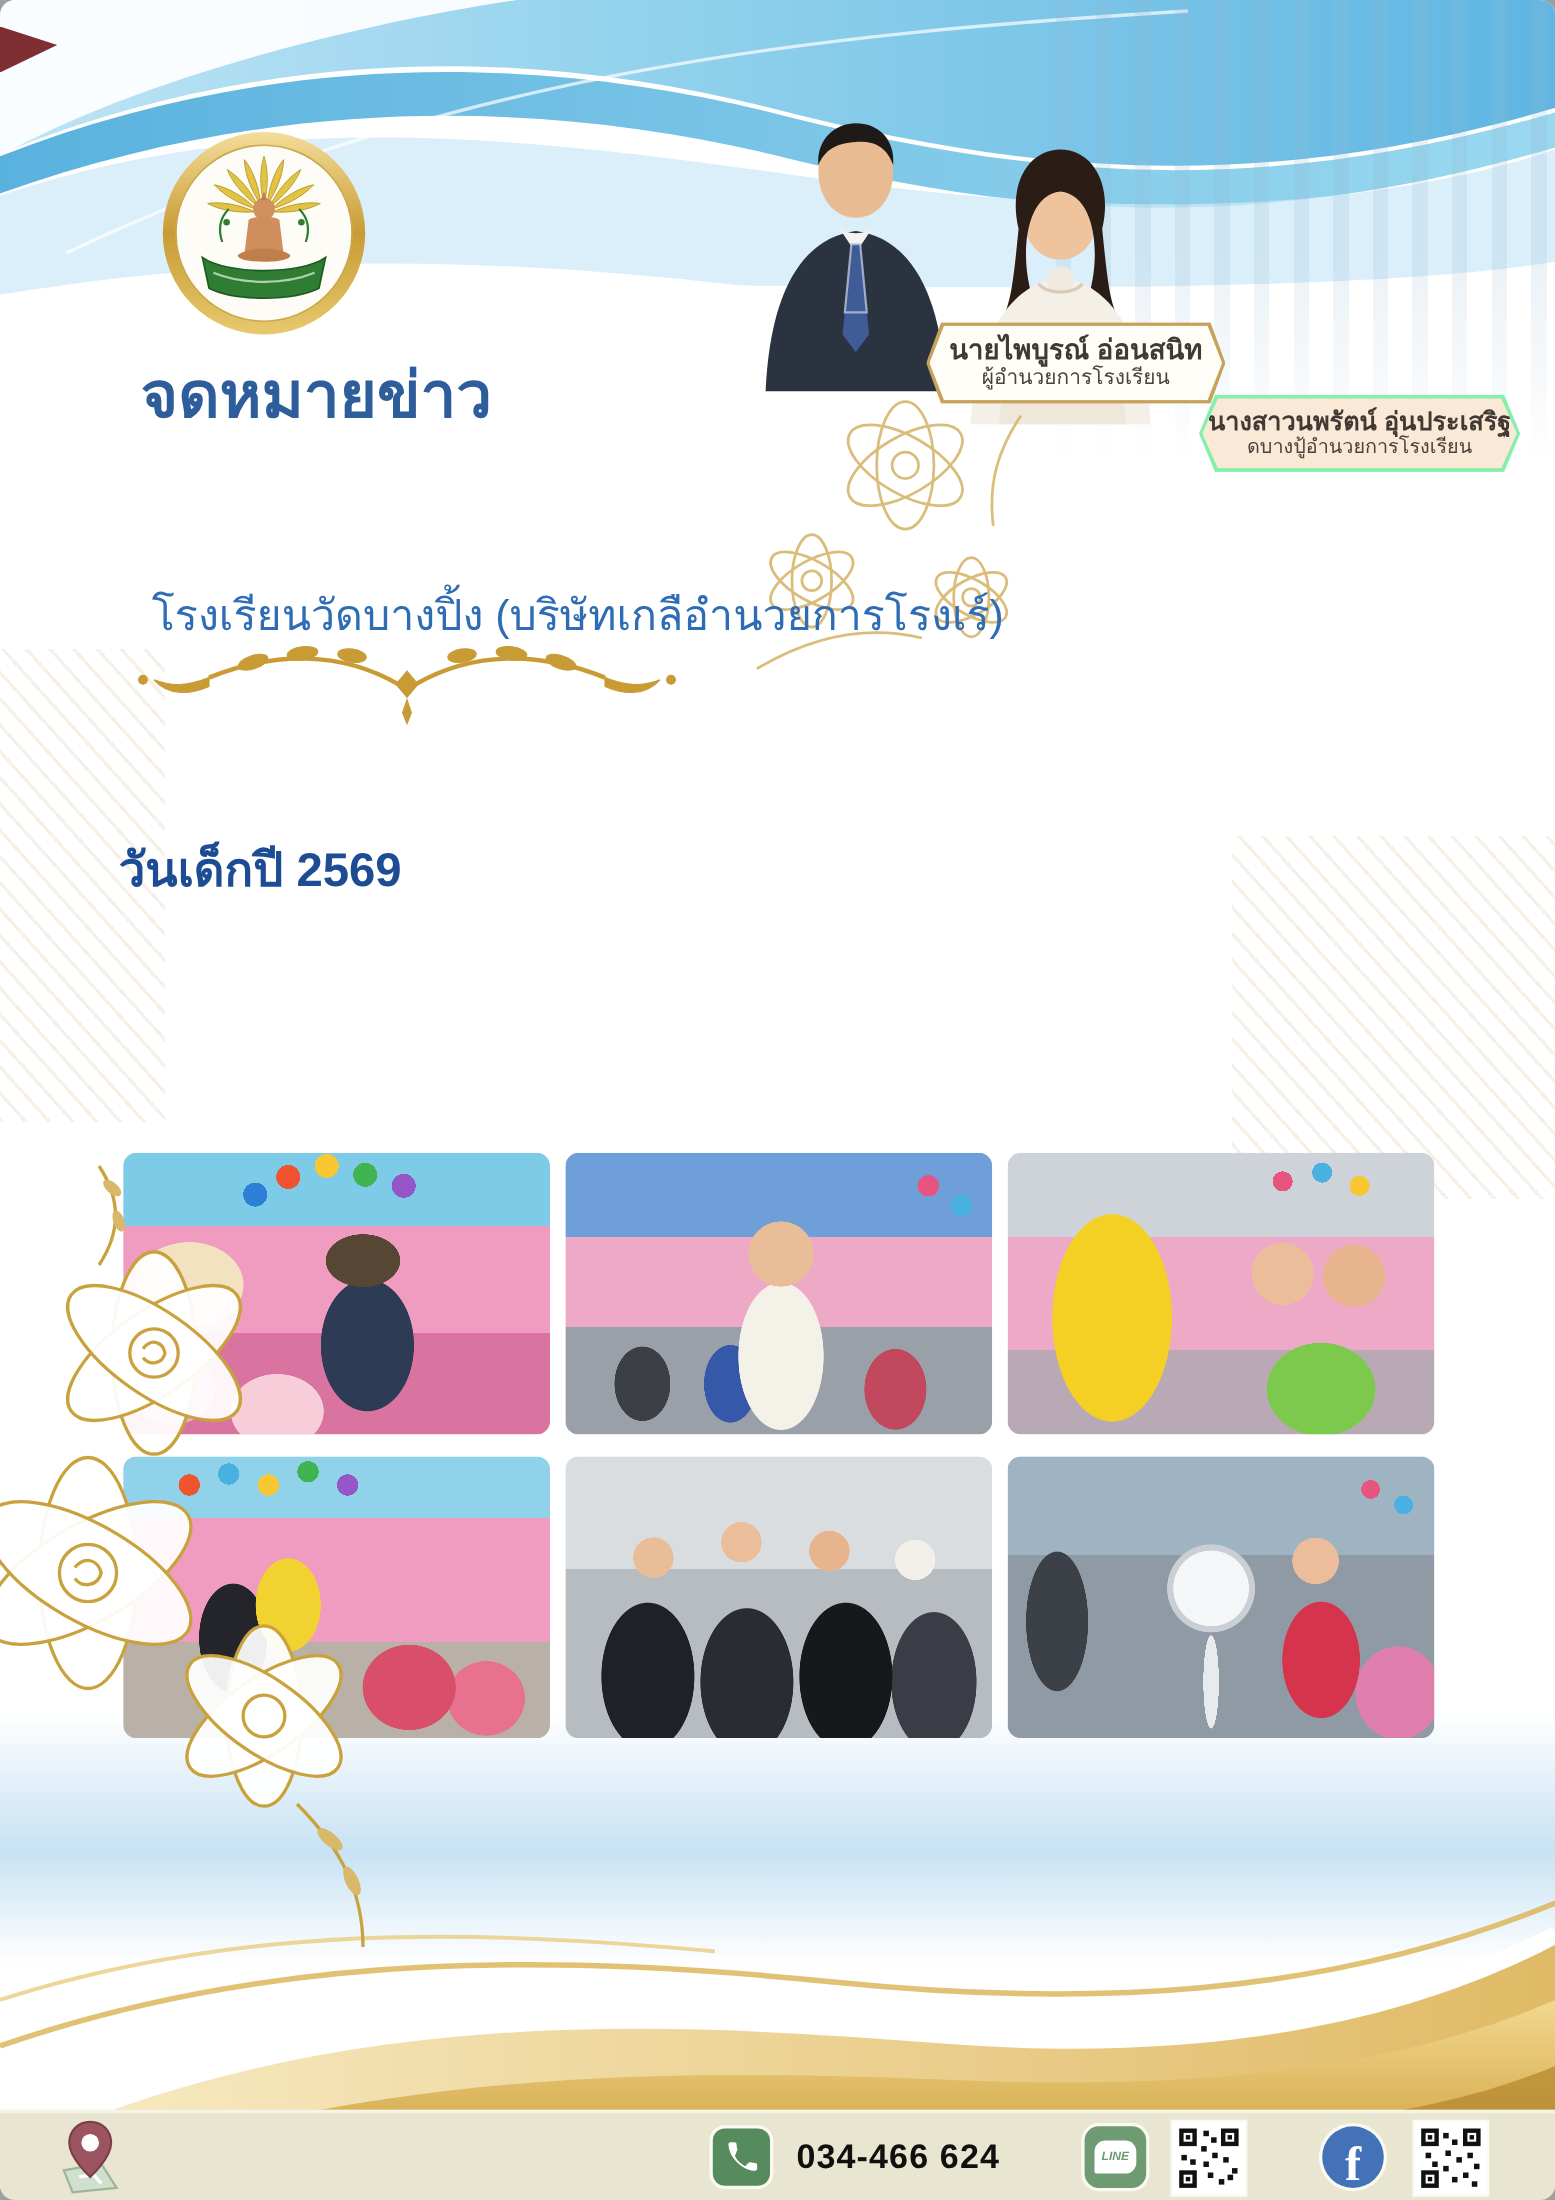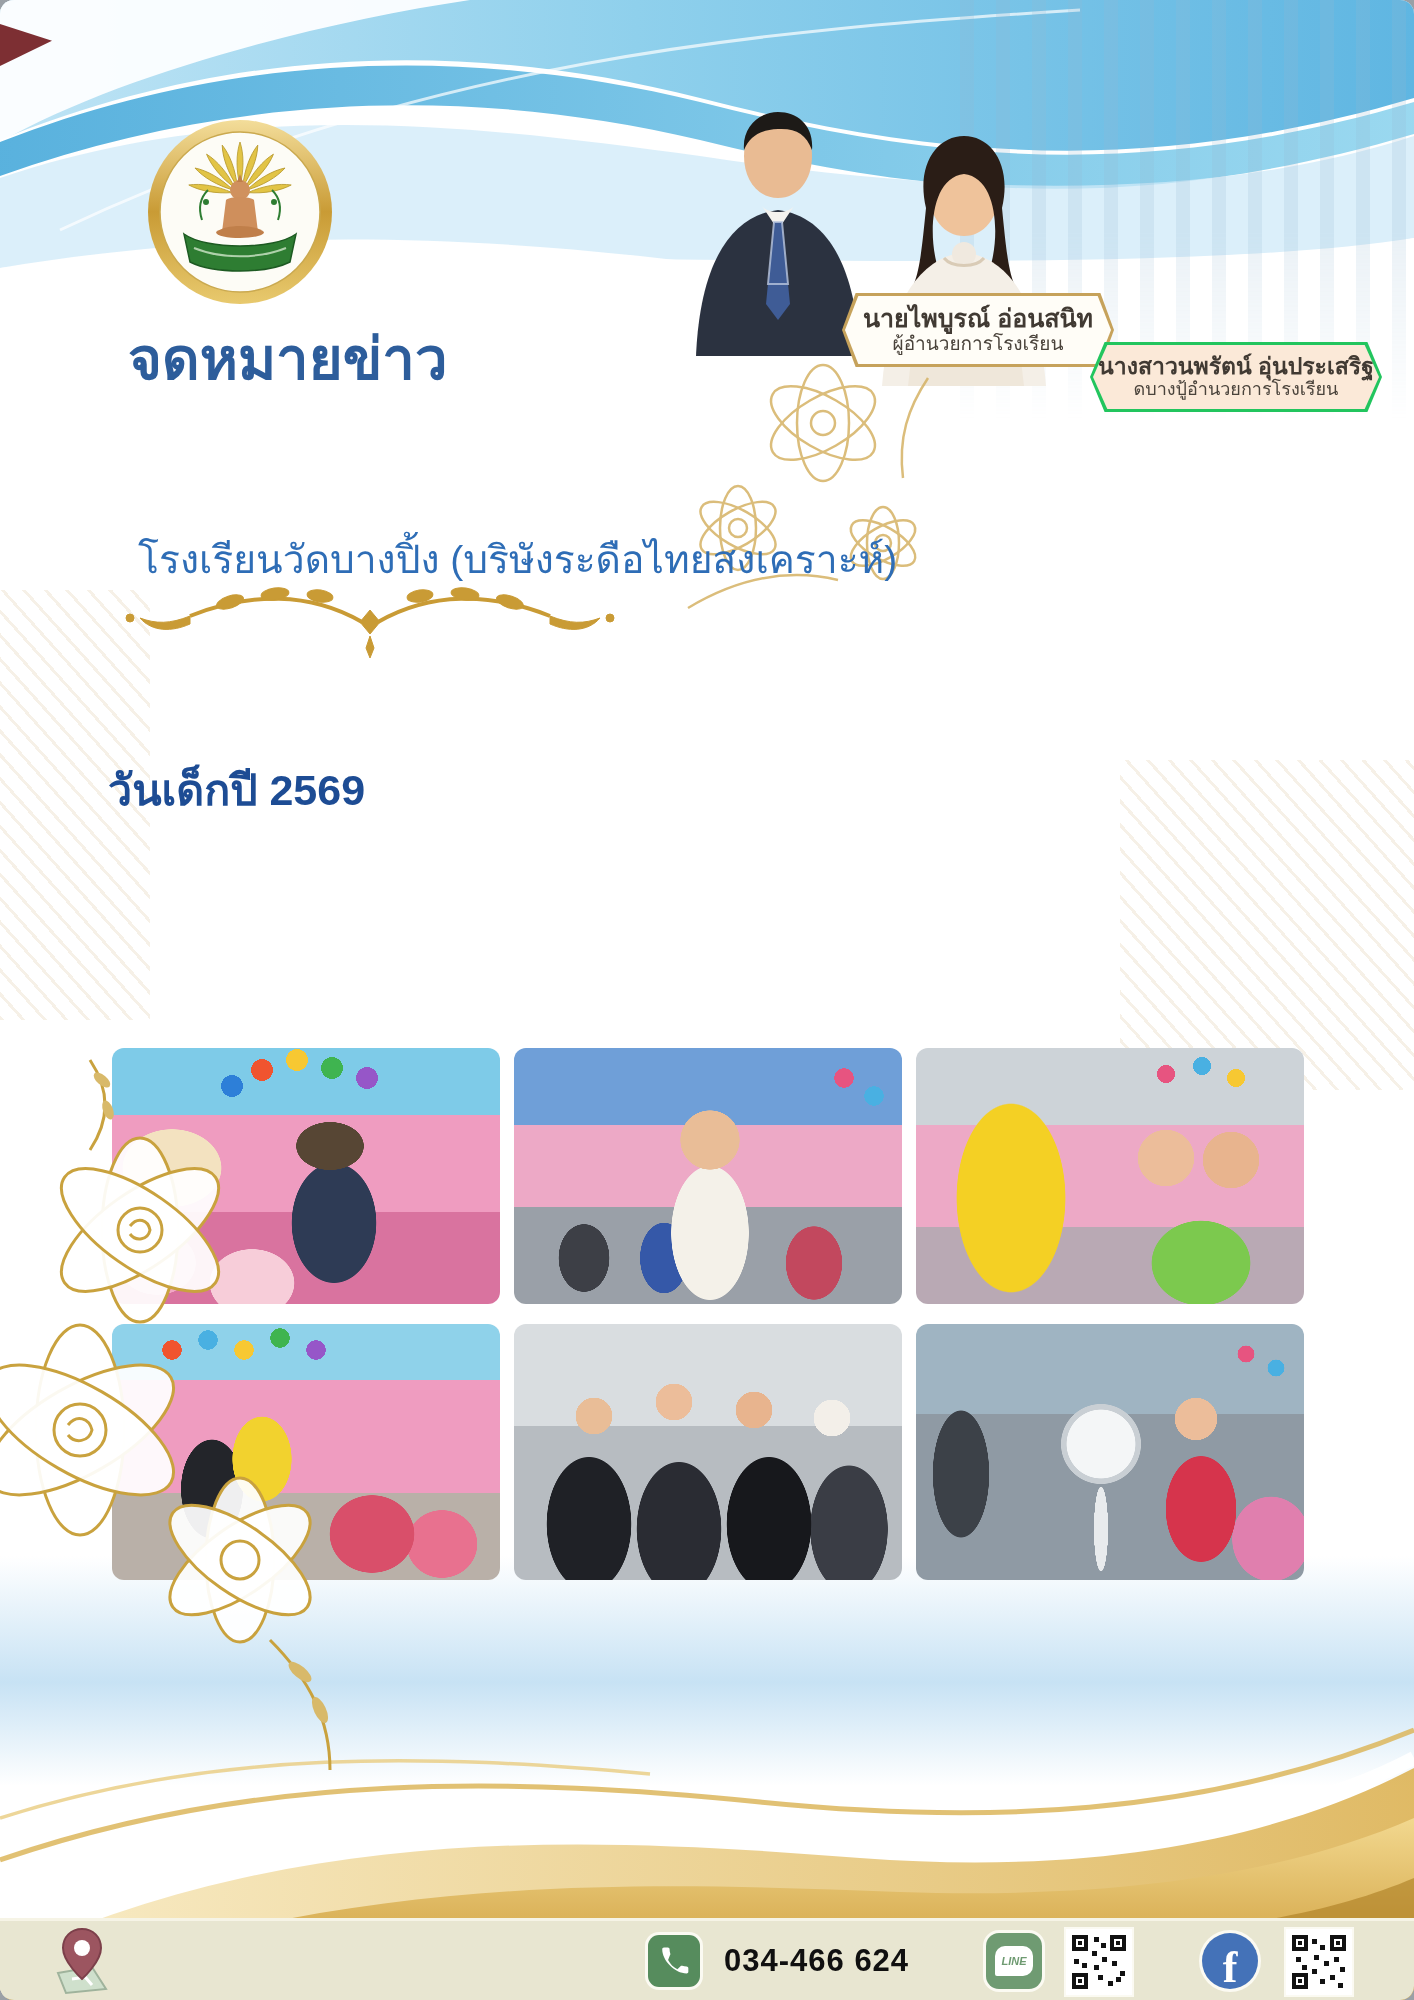--- a/index.html
+++ b/index.html
@@ -24,21 +24,21 @@
   .portrait-man{left:678px;top:104px;width:200px;height:252px;}
   .portrait-woman{left:856px;top:118px;width:215px;height:268px;}
 
   
   .plate{z-index:4;display:flex;flex-direction:column;align-items:center;justify-content:center;
      clip-path:polygon(5% 0,95% 0,100% 50%,95% 100%,5% 100%,0 50%);}
   .plate-inner{position:absolute;inset:3px;display:flex;flex-direction:column;align-items:center;
      justify-content:center;clip-path:polygon(5% 0,95% 0,100% 50%,95% 100%,5% 100%,0 50%);}
   .plate1{left:842px;top:293px;width:272px;height:74px;background:#c6a25b;}
   .plate1 .plate-inner{background:#fffdf7;}
-  .plate2{left:1090px;top:342px;width:292px;height:70px;background:#22c55e;}
+  .plate2{left:1090px;top:359px;width:292px;height:70px;background:#86efac;}
   .plate2 .plate-inner{background:#fbe9d8;}
   .plate-name{font-size:25px;font-weight:bold;color:#413a33;line-height:1.15;white-space:nowrap;}
   .plate-role{font-size:19px;color:#4a433b;line-height:1.2;white-space:nowrap;}
   .plate2 .plate-name{font-size:23px;}
   .plate2 .plate-role{font-size:18px;}
 
   
   .title-small{left:128px;top:312px;font-size:58px;font-weight:bold;color:#2d5d9b;z-index:3;}
   .title-large{left:116px;top:362px;font-size:114px;font-weight:bold;color:#2d5d9b;z-index:3;
      letter-spacing:1px;line-height:1.2;}
@@ -240,21 +240,21 @@
     </div>
   </div>
   <div class="abs plate plate2">
     <div class="plate-inner">
       <div class="plate-name">นางสาวนพรัตน์ อุ่นประเสริฐ</div>
       <div class="plate-role">ดบางปู้อำนวยการโรงเรียน</div>
     </div>
   </div>
 
   <div class="abs title-small">จดหมายข่าว</div>
-  <div class="abs subtitle">โรงเรียนวัดบางปิ้ง (บริษังระดือไทยสงเคราะห์)</div>
+  <div class="abs subtitle">โรงเรียนวัดบางปิ้ง (บริษัทเกลือำนวยการโรงเร์)</div>
 
   <svg class="abs divider-svg" viewBox="0 0 540 100">
     <g stroke="#c99b35" fill="#c99b35">
       <path d="M270,38 L280,50 L270,62 L260,50 Z"></path>
       <path d="M270,64 L274,76 L270,86 L266,76 Z"></path>
       <path d="M262,50 C210,20 150,20 90,44" fill="none" stroke-width="4"></path>
       <path d="M278,50 C330,20 390,20 450,44" fill="none" stroke-width="4"></path>
       <g>
         <ellipse cx="130" cy="30" rx="14" ry="6" transform="rotate(-18 130 30)"></ellipse>
         <ellipse cx="175" cy="22" rx="14" ry="6" transform="rotate(-8 175 22)"></ellipse>

